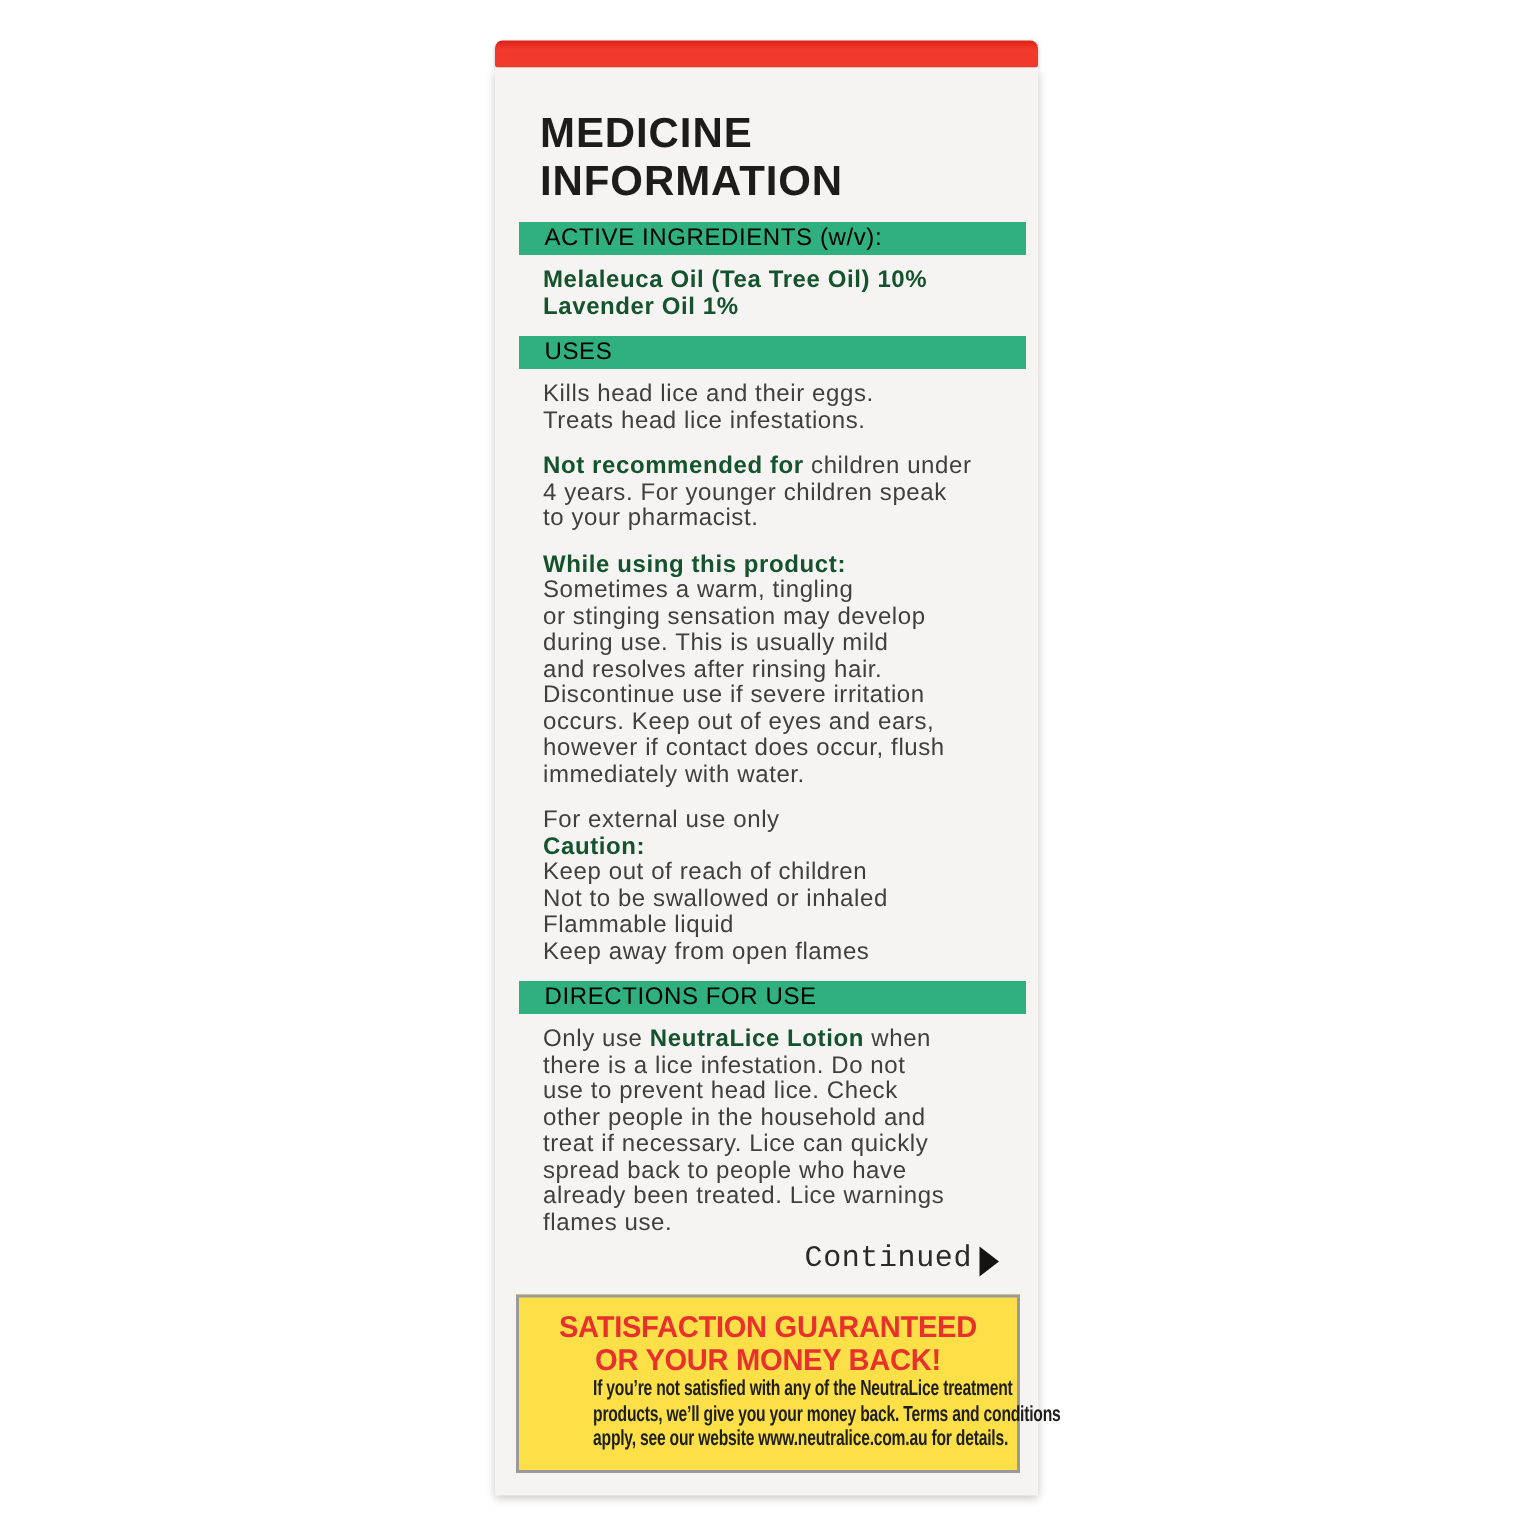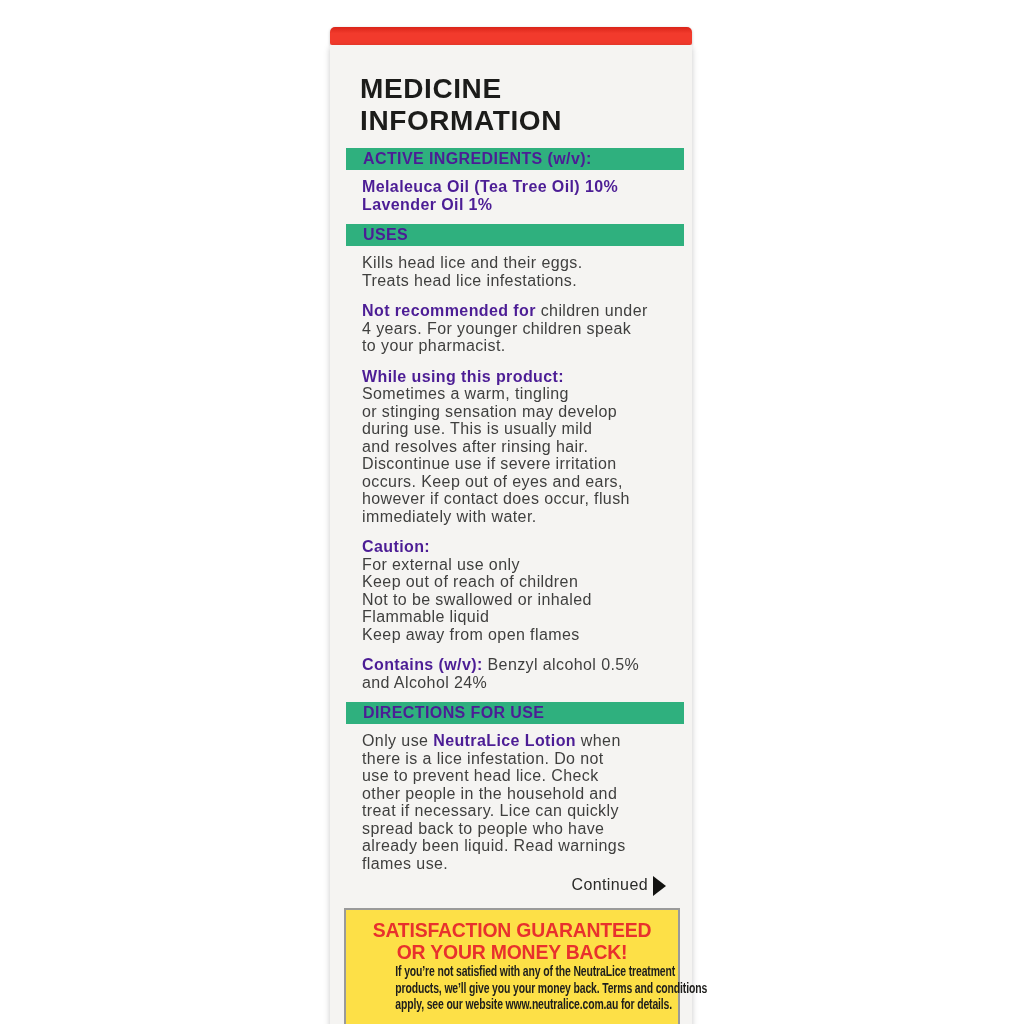--- a/index.html
+++ b/index.html
@@ -37,42 +37,43 @@
   .section-bar {
     margin: 11px 8px 8px 16px;
     height: 22px;
     background: var(--green, #2fb07e);
     display: flex;
     align-items: center;
     padding-left: 17px;
   }
   .section-bar span {
     font-size: 16px;
-    font-weight: bold;
+    font-weight: normal;
     letter-spacing: 0.4px;
-    color: #4c1d95;
+    color: #000000;
   }
   .para {
     margin: 0 14px 0 32px;
     font-size: 16px;
     line-height: 17.5px;
     letter-spacing: 0.4px;
     color: #3f3f3e;
   }
   .para + .para { margin-top: 13px; }
   .para .line { white-space: nowrap; }
-  .b { font-weight: bold; color: #4c1d95; }
+  .b { font-weight: bold; color: #14532d; }
   .continued {
     margin: 4px 26px 0 0;
     display: flex;
     justify-content: flex-end;
-    align-items: flex-start;
-    font-size: 16px;
+    align-items: flex-end;
+    font-size: 20px;
     letter-spacing: 0.4px;
     color: #2a2a28;
+    font-family: Liberation Mono, monospace;
   }
   .tri {
     display: inline-block;
     width: 0; height: 0;
     margin-left: 5px;
     border-top: 10px solid transparent;
     border-bottom: 10px solid transparent;
     border-left: 13px solid #131311;
   }
   .guarantee {
@@ -139,43 +140,39 @@
       <div class="line">Sometimes a warm, tingling</div>
       <div class="line">or stinging sensation may develop</div>
       <div class="line">during use. This is usually mild</div>
       <div class="line">and resolves after rinsing hair.</div>
       <div class="line">Discontinue use if severe irritation</div>
       <div class="line">occurs. Keep out of eyes and ears,</div>
       <div class="line">however if contact does occur, flush</div>
       <div class="line">immediately with water.</div>
     </div>
     <div class="para">
+      <div class="line">For external use only</div>
       <div class="line b">Caution:</div>
-      <div class="line">For external use only</div>
       <div class="line">Keep out of reach of children</div>
       <div class="line">Not to be swallowed or inhaled</div>
       <div class="line">Flammable liquid</div>
       <div class="line">Keep away from open flames</div>
-    </div>
-    <div class="para">
-      <div class="line"><span class="b">Contains (w/v):</span><span> Benzyl alcohol 0.5%</span></div>
-      <div class="line">and Alcohol 24%</div>
     </div>
 
     <div class="section-bar">
       <span>DIRECTIONS FOR USE</span>
     </div>
     <div class="para">
       <div class="line"><span>Only use </span><span class="b">NeutraLice Lotion</span><span> when</span></div>
       <div class="line">there is a lice infestation. Do not</div>
       <div class="line">use to prevent head lice. Check</div>
       <div class="line">other people in the household and</div>
       <div class="line">treat if necessary. Lice can quickly</div>
       <div class="line">spread back to people who have</div>
-      <div class="line">already been liquid. Read warnings</div>
+      <div class="line">already been treated. Lice warnings</div>
       <div class="line">flames use.</div>
     </div>
     <div class="continued">
       <span>Continued</span>
       <span class="tri"></span>
     </div>
 
     <div class="guarantee">
       <div class="guar-title">SATISFACTION GUARANTEED</div>
       <div class="guar-title">OR YOUR MONEY BACK!</div>

